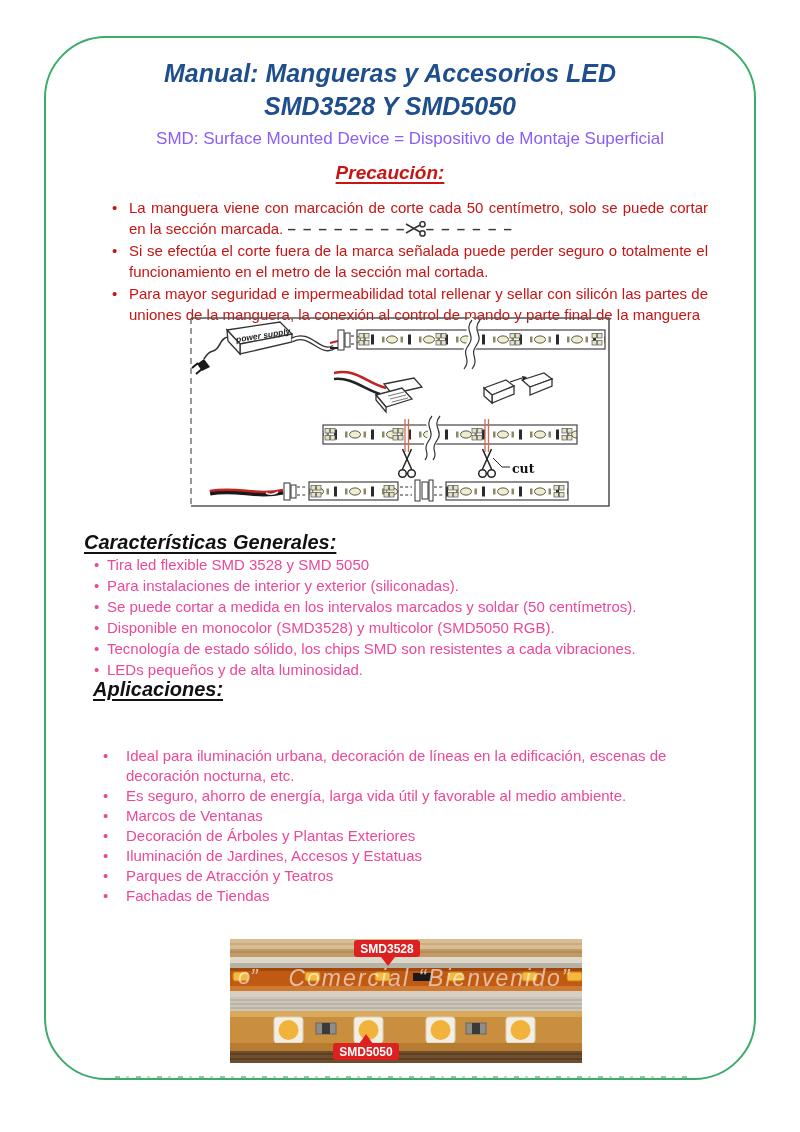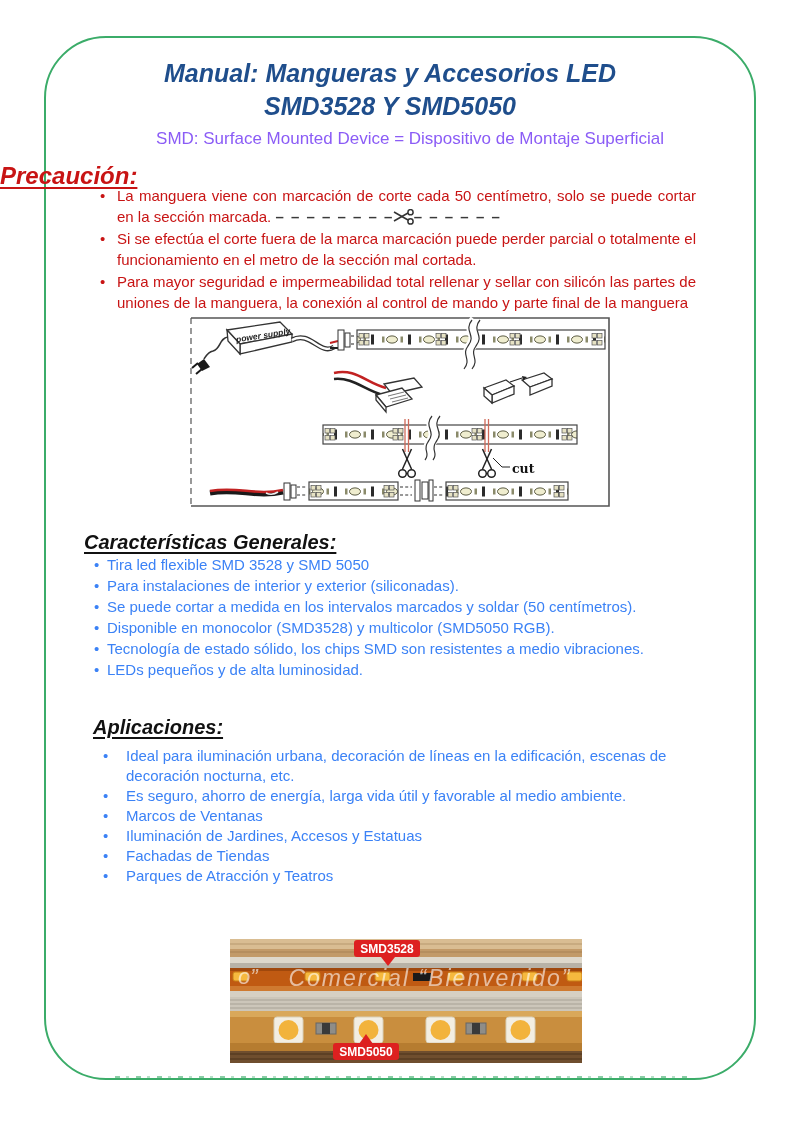--- a/index.html
+++ b/index.html
@@ -7,35 +7,35 @@
         font-family:"Liberation Sans",sans-serif;color:#1a1a1a;}
   .frame{position:absolute;left:44px;top:36px;width:708px;height:1040px;
          border:2px solid #3bac69;border-radius:62px;}
   .border-noise{position:absolute;left:115px;top:1076px;width:575px;height:2px;opacity:.75;
       background:repeating-linear-gradient(90deg,rgba(60,172,105,.8) 0 5px,rgba(255,255,255,0) 5px 11px,
       rgba(60,172,105,.5) 11px 14px,rgba(255,255,255,0) 14px 21px);}
   .doc-title{position:absolute;left:0;top:57px;width:100%;text-align:center;
       color:#1f4e8c;font-weight:bold;font-style:italic;font-size:25px;line-height:33px;}
   .subtitle{position:absolute;left:0;top:129px;width:100%;text-align:center;
       font-weight:normal;font-size:17px;color:#8b5cf6;margin-left:20px;}
-  .prec-head{position:absolute;left:0;top:162px;width:100%;color:#c81414;
-      font-weight:bold;font-style:italic;font-size:24px;
+  .prec-head{position:absolute;left:0;top:162px;width:100%;text-align:center;color:#c81414;
+      font-weight:bold;font-style:italic;font-size:19px;
       text-decoration:underline;text-decoration-thickness:2px;text-underline-offset:3px;}
-  .red-list{position:absolute;left:96px;top:186px;width:600px;margin:0;padding:0;list-style:none;
+  .red-list{position:absolute;left:96px;top:186px;width:600px;margin:12px;padding:0;list-style:none;
       color:#c81414;font-size:15px;line-height:20.5px;text-align:justify;}
   .red-list li{position:relative;padding-left:21px;margin-bottom:2px;}
   .red-list li::before{content:"\2022";position:absolute;left:4px;}
   .cutline{color:#3a3a3a;letter-spacing:1.5px;white-space:nowrap;font-weight:bold;}
   .sciss-inline{vertical-align:-3px;margin:0 -1px;}
   .diagram{position:absolute;left:188px;top:316px;}
   .sec-head{position:absolute;font-weight:bold;font-style:italic;font-size:20px;color:#111;
       text-decoration:underline;text-decoration-thickness:2px;text-underline-offset:3px;margin:0;}
   #carac-head{left:84px;top:531px;}
-  #aplic-head{left:93px;top:716px;}
-  .plain-list{position:absolute;margin:0;padding:0;list-style:none;font-size:15px;color:#3b82f6;}
+  #aplic-head{left:93px;top:678px;}
+  .plain-list{position:absolute;margin:0;padding:0;list-style:none;font-size:15px;color:#ec4899;}
   #carac-list{left:94px;top:554px;width:620px;line-height:21px;}
   #carac-list li{position:relative;padding-left:13px;}
   #carac-list li::before{content:"\2022";position:absolute;left:0;}
   #aplic-list{left:94px;top:726px;width:614px;line-height:20px;margin-top:20px;}
   #aplic-list li{position:relative;padding-left:32px;}
   #aplic-list li::before{content:"\2022";position:absolute;left:9px;}
   .photo{position:absolute;left:230px;top:939px;}
 </style>
 </head>
 <body>
@@ -59,21 +59,21 @@
       <span>La manguera viene con marcación de corte cada 50 centímetro, solo se puede cortar en la sección marcada.</span>
       <span class="cutline">– – – – – – – –</span><svg class="sciss-inline" width="22" height="16" viewBox="0 0 22 16">
           <g stroke="#333" stroke-width="1.5" fill="none">
             <line x1="1" y1="3" x2="15" y2="11"></line>
             <line x1="15" y1="4" x2="1" y2="12"></line>
             <circle cx="17.5" cy="3.2" r="2.6"></circle>
             <circle cx="17.5" cy="12.4" r="2.6"></circle>
           </g>
         </svg><span class="cutline">– – – – – –</span>
     </li>
-    <li>Si se efectúa el corte fuera de la marca marcación puede perder parcial o totalmente el funcionamiento en el metro de la sección mal cortada.</li>
+    <li>Si se efectúa el corte fuera de la marca señalada puede perder seguro o totalmente el funcionamiento en el metro de la sección mal cortada.</li>
     <li>Para mayor seguridad e impermeabilidad total rellenar y sellar con silicón las partes de uniones de la manguera, la conexión al control de mando y parte final de la manguera</li>
   </ul>
 
   <svg class="diagram" width="424" height="192" viewBox="0 0 424 192">
     <defs>
       <pattern id="ledp" width="37" height="19" patternUnits="userSpaceOnUse" patternTransform="translate(6,14)">
         <rect width="37" height="19" fill="#ffffff"></rect>
         <rect x="3" y="6.5" width="2.5" height="6" fill="#8a8a6a"></rect>
         <ellipse cx="13" cy="9.5" rx="5.5" ry="3.6" fill="#efedcf" stroke="#5a5a40" stroke-width="1"></ellipse>
         <rect x="21.5" y="6.5" width="2.5" height="6" fill="#8a8a6a"></rect>
@@ -193,32 +193,33 @@
         <use href="#pads" x="366" y="169.5"></use>
     </g>
   </svg>
 
   <h3 class="sec-head" id="carac-head">Características Generales:</h3>
   <ul class="plain-list" id="carac-list">
     <li>Tira led flexible SMD 3528 y SMD 5050</li>
     <li>Para instalaciones de interior y exterior (siliconadas).</li>
     <li>Se puede cortar a medida en los intervalos marcados y soldar (50 centímetros).</li>
     <li>Disponible en monocolor (SMD3528) y multicolor (SMD5050 RGB).</li>
-    <li>Tecnología de estado sólido, los chips SMD son resistentes a  medio vibraciones.</li>
+    <li>Tecnología de estado sólido, los chips SMD son resistentes a  cada vibraciones.</li>
     <li>LEDs pequeños y de alta luminosidad.</li>
   </ul>
 
   <h3 class="sec-head" id="aplic-head">Aplicaciones:</h3>
   <ul class="plain-list" id="aplic-list">
     <li>Ideal para iluminación urbana, decoración de líneas en la edificación, escenas de decoración nocturna, etc.</li>
     <li>Es seguro, ahorro de energía, larga vida útil y favorable al medio ambiente.</li>
     <li>Marcos de Ventanas</li>
+    <li>Decoración de Árboles y Plantas Exteriores</li>
     <li>Iluminación de Jardines, Accesos y Estatuas</li>
+    <li>Parques de Atracción y Teatros</li>
     <li>Fachadas de Tiendas</li>
-    <li>Parques de Atracción y Teatros</li>
   </ul>
 
   <svg class="photo" width="352" height="124" viewBox="0 0 352 124">
     <rect width="352" height="124" fill="#c7a676"></rect>
     <rect width="352" height="10" fill="#d9bd92"></rect>
     <rect y="10" width="352" height="8" fill="#c29a68"></rect>
     <path d="M0 5 H352 M0 13 H352" stroke="rgba(120,85,50,.35)" stroke-width="1"></path>
 
     <g>
       <rect y="18" width="352" height="6" fill="#ded8cb"></rect>

